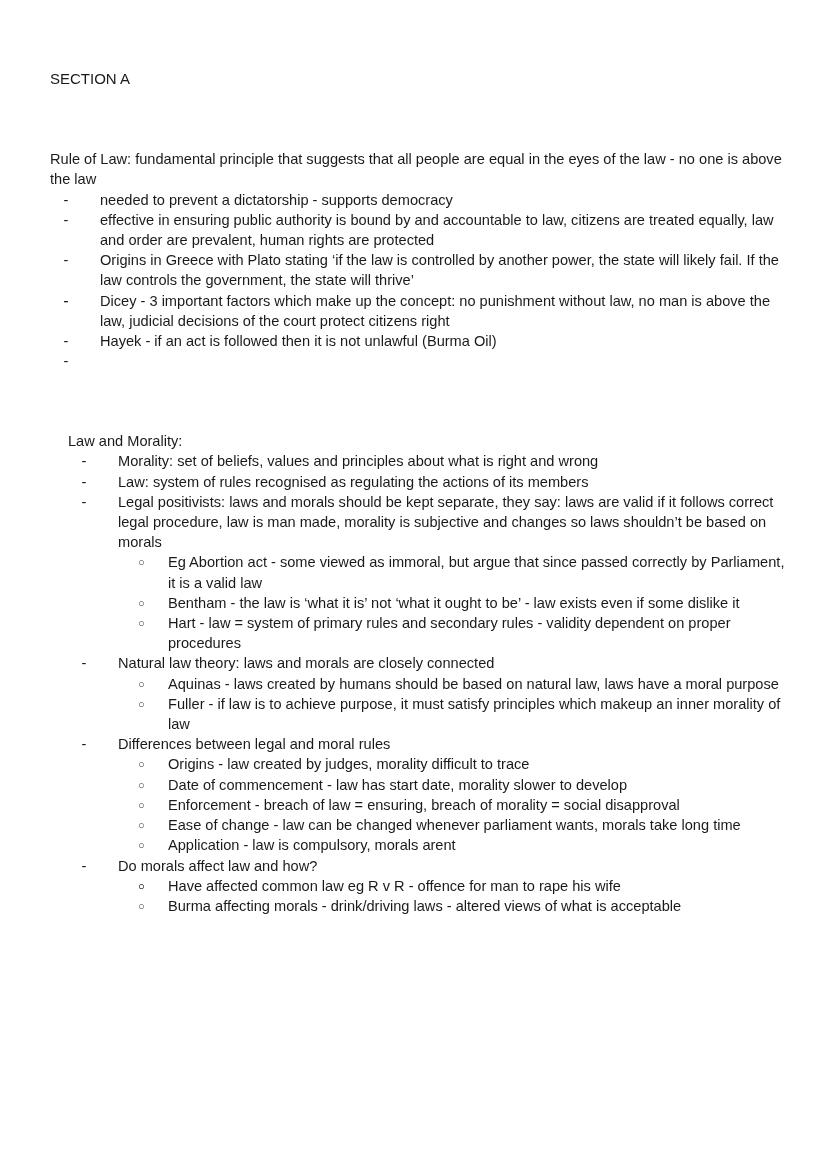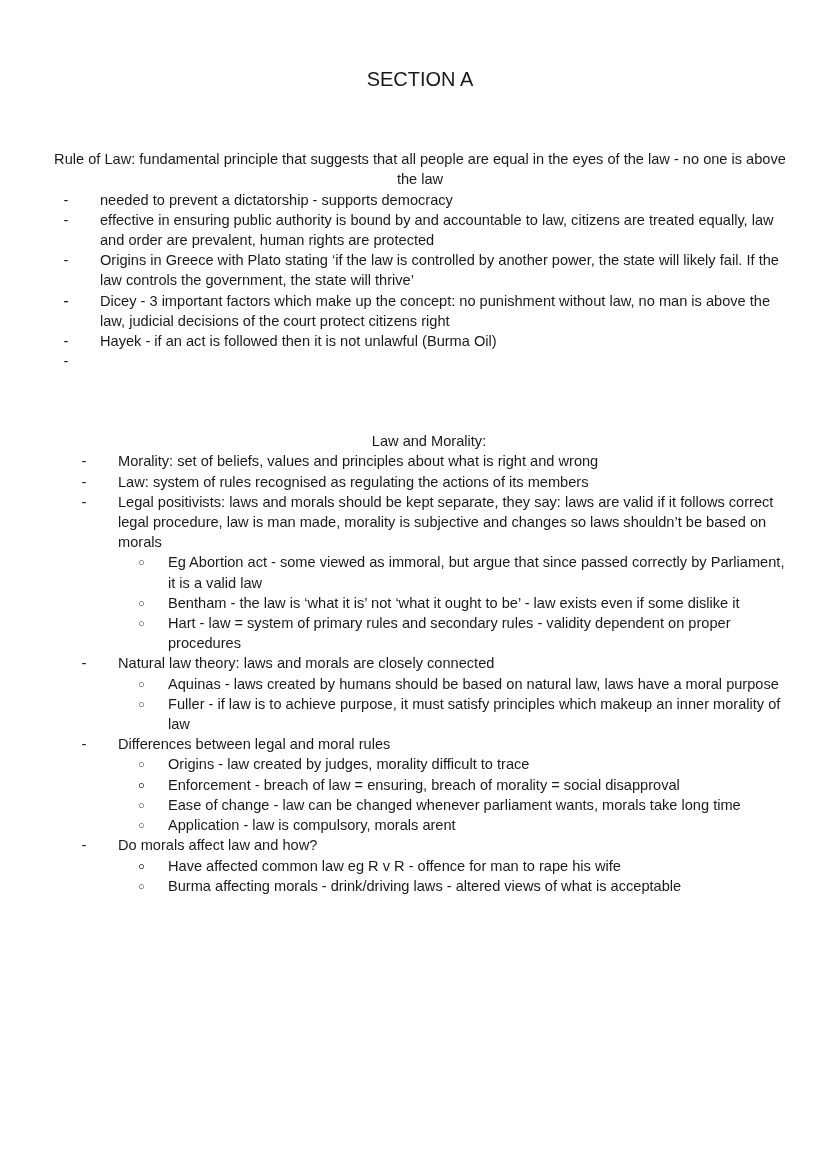--- a/index.html
+++ b/index.html
@@ -2,22 +2,22 @@
 <html><head>
   <meta charset="utf-8">
   <style>
     html, body { margin: 0; padding: 0; background: #ffffff; }
     body {
       width: 828px; height: 1169px; position: relative; overflow: hidden;
       font-family: "Liberation Sans", sans-serif; color: #1a1a1a;
       font-size: 14.6px; line-height: 20.2px;
     }
     .page { position: absolute; left: 50px; top: 69px; width: 740px; }
-    .section-title { margin: 0; font-size: 20px; font-weight: normal; text-align: center; }
-    .block-heading { margin: 0; font-size: 14.6px; font-weight: normal; text-align: center; }
+    .section-title { margin: 0; font-size: 15px; font-weight: normal; }
+    .block-heading { margin: 0; font-size: 14.6px; font-weight: normal; }
     ul { list-style: none; margin: 0; padding: 0; }
     .l1 > li { position: relative; padding-left: 50px; }
     .l1 > li > .marker { position: absolute; left: 10px; top: 0; width: 12px; text-align: center; }
     .l2 > li { position: relative; padding-left: 50px; }
     .l2 > li > .marker { position: absolute; left: 20px; top: 0; font-size: 11px; color: #333; }
     .rule-block { margin-top: 60px; }
     .morality-block { margin-top: 80px; margin-left: 18px; }
   </style>
 </head>
 <body>
@@ -52,21 +52,21 @@
       </li>
       <li><span class="marker">-</span><span>Natural law theory: laws and morals are closely connected</span>
         <ul class="l2">
           <li><span class="marker">○</span><span>Aquinas - laws created by humans should be based on natural law, laws have a moral purpose</span></li>
           <li><span class="marker">○</span><span>Fuller - if law is to achieve purpose, it must satisfy principles which makeup an inner morality of law</span></li>
         </ul>
       </li>
       <li><span class="marker">-</span><span>Differences between legal and moral rules</span>
         <ul class="l2">
           <li><span class="marker">○</span><span>Origins - law created by judges, morality difficult to trace</span></li>
-          <li><span class="marker">○</span></li>
+          <li><span class="marker">○</span><span>Date of commencement - law has start date, morality slower to develop</span></li>
           <li><span class="marker">○</span><span>Enforcement - breach of law = ensuring, breach of morality = social disapproval</span></li>
           <li><span class="marker">○</span><span>Ease of change - law can be changed whenever parliament wants, morals take long time</span></li>
           <li><span class="marker">○</span><span>Application - law is compulsory, morals arent</span></li>
         </ul>
       </li>
       <li><span class="marker">-</span><span>Do morals affect law and how?</span>
         <ul class="l2">
           <li><span class="marker">○</span></li>
           <li><span class="marker">○</span><span>Have affected common law eg R v R - offence for man to rape his wife</span></li>
           <li><span class="marker">○</span><span>Burma affecting morals - drink/driving laws - altered views of what is acceptable</span></li>

